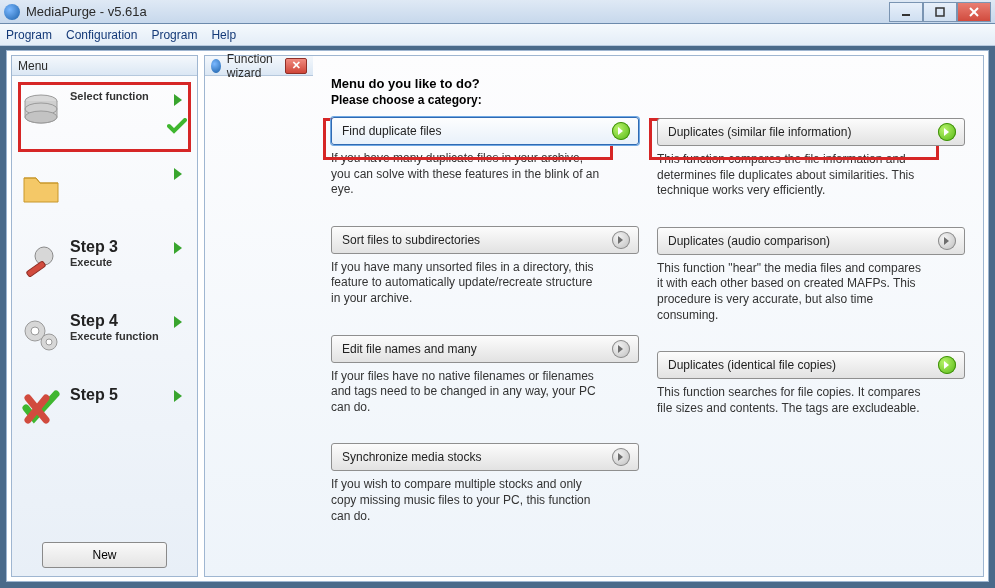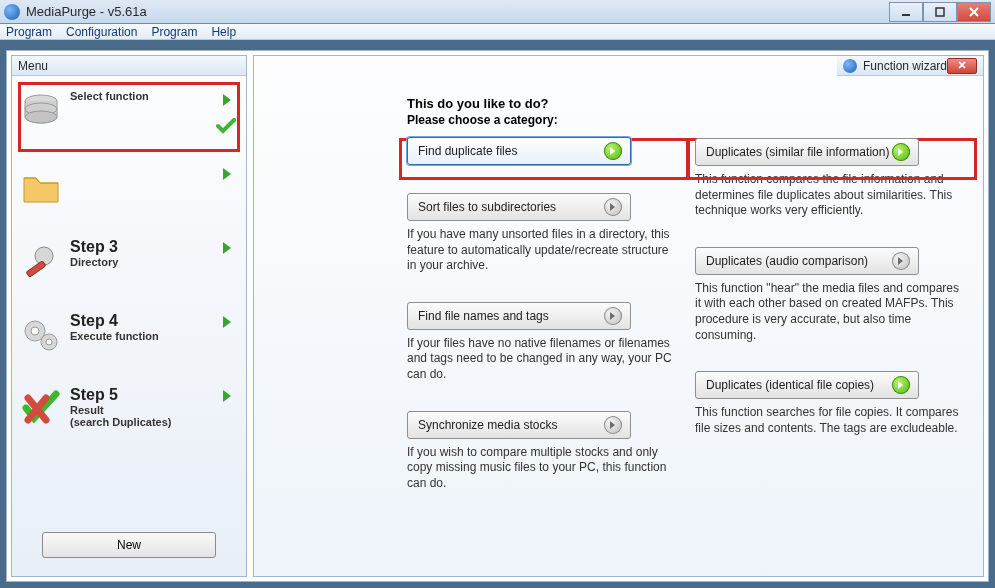--- a/index.html
+++ b/index.html
@@ -32,21 +32,21 @@
     width: 34px; height: 20px;
     background: linear-gradient(#e8f0fa, #cfdff1);
     border: 1px solid #7a94b2;
     display: flex; align-items: center; justify-content: center;
     font-family: sans-serif;
   }
   .win-btn.close { background: linear-gradient(#e97e72, #d14b3e); color: #fff; }
   .win-btn svg { width: 10px; height: 10px; }
 
   .menubar {
-    height: 16px;
+    height: 22px;
     background: linear-gradient(#f5f9fd, #e3edf7);
     border-bottom: 1px solid #b7c9de;
     display: flex; align-items: center; padding: 0 6px; gap: 14px;
     color: #153a78;
   }
   .menubar span { cursor: default; }
 
   .client {
     position: absolute;
     top: 50px; bottom: 6px; left: 6px; right: 6px;
@@ -90,36 +90,35 @@
   .step .arrow-right {
     position: absolute; right: 6px; top: 12px;
   }
   .step .check {
     position: absolute; right: 6px; top: 38px;
   }
   .step.highlighted::before {
     content: ""; position: absolute; inset: 2px;
     border: 3px solid #d62626;
   }
-  .sidebar-footer { padding: 6px 30px 18px; }
+  .sidebar-footer { padding: 6px 30px 8px; }
   .btn-new {
     width: 100%; height: 26px;
     background: linear-gradient(#f9f9f9,#e4e4e4);
     border: 1px solid #8a8a8a; border-radius: 3px;
     font-size: 12px;
   }
 
   
   .wizard {
     flex: 1;
     border: 1px solid #9fb6d1;
     background: linear-gradient(#fdfdfe, #eef4fa);
-    display: flex; flex-direction: column;
+    display: flex; flex-direction: row;
     position: relative;
-    align-items: flex-end;
   }
   .wizard-header .close-x {
     margin-left: auto;
     width: 30px; height: 16px;
     background: linear-gradient(#f08b80,#cf4538);
     border: 1px solid #8f2f27; border-radius: 2px;
     display: flex; align-items: center; justify-content: center;
     color: #fff; font-weight: bold; font-size: 11px;
   }
   .wizard-header .app-icon { width:14px;height:14px;margin-right:6px;
@@ -127,21 +126,21 @@
   .wizard-body {
     flex: 1; padding: 20px 18px;
     display: flex; gap: 18px;
   }
   .wizard-col { flex: 1; position: relative; }
   .prompt { font-weight: bold; font-size: 13px; margin-bottom: 2px; }
   .prompt2 { font-weight: bold; font-size: 12px; margin-bottom: 10px; }
 
   .option-block { margin-bottom: 28px; }
   .option-btn {
-    width: 224px; height: 28px;
+    width: 308px; height: 28px;
     background: linear-gradient(#fcfcfc,#e2e2e2);
     border: 1px solid #8f8f8f; border-radius: 3px;
     display: flex; align-items: center;
     padding: 0 10px;
     position: relative;
     font-size: 12px; color: #222;
     cursor: default;
   }
   .option-btn .btn-icon {
     position: absolute; right: 8px; top: 4px;
@@ -254,21 +253,21 @@
 
       <div class="step">
         <div class="step-icon-holder">
           <svg width="42" height="42" viewBox="0 0 42 42">
             <circle cx="24" cy="16" r="9" fill="#d7d7d7" stroke="#8a8a8a"></circle>
             <rect x="6" y="26" width="20" height="6" rx="2" transform="rotate(-35 16 29)" fill="#d14b3e" stroke="#8e2a20"></rect>
           </svg>
         </div>
         <div class="texts">
           <div class="step-title">Step 3</div>
-          <div class="step-sub">Directory</div>
+          <div class="step-sub">Execute</div>
         </div>
         <span class="arrow-right">
           <svg class="arrow-svg" viewBox="0 0 16 16">
               <path d="M3 2l8 6-8 6z" fill="#39a52e"></path>
             </svg>
         </span>
       </div>
 
       <div class="step">
         <div class="step-icon-holder">
@@ -293,22 +292,20 @@
       <div class="step">
         <div class="step-icon-holder">
           <svg width="42" height="42" viewBox="0 0 42 42">
             <path d="M6 20l8 10L36 6" fill="none" stroke="#3fb62f" stroke-width="7" stroke-linecap="round"></path>
             <line x1="8" y1="10" x2="26" y2="32" stroke="#d14b3e" stroke-width="7" stroke-linecap="round"></line>
             <line x1="26" y1="10" x2="8" y2="32" stroke="#d14b3e" stroke-width="7" stroke-linecap="round"></line>
           </svg>
         </div>
         <div class="texts">
           <div class="step-title">Step 5</div>
-          <div class="step-sub" style="white-space:pre-line">Result
-(search Duplicates)</div>
         </div>
         <span class="arrow-right">
           <svg class="arrow-svg" viewBox="0 0 16 16">
               <path d="M3 2l8 6-8 6z" fill="#39a52e"></path>
             </svg>
         </span>
       </div>
 
     </div>
     <div class="sidebar-footer">
@@ -318,50 +315,51 @@
 
   <div class="wizard">
     <div class="wizard-header">
       <div class="app-icon"></div>
       <span>Function wizard</span>
       <div class="close-x">✕</div>
     </div>
     <div class="wizard-body">
 
       <div class="wizard-col">
-        <div class="prompt">This do you like to do?</div>
+        <div class="prompt">Menu do you like to do?</div>
         <div class="prompt2">Please choose a category:</div>
         <div class="highlight-box hb-left"></div>
 
         <div class="option-block">
           <div class="option-btn selected">
             <span>Find duplicate files</span>
             <span class="btn-icon green">
               <svg width="10" height="10" viewBox="0 0 10 10">
                   <path d="M2 1l5 4-5 4z" fill="#fff"></path>
                 </svg>
             </span>
           </div>
+          <div class="option-desc">If you have many duplicate files in your archive, you can solve with these features in the blink of an eye.</div>
         </div>
 
         <div class="option-block">
           <div class="option-btn">
             <span>Sort files to subdirectories</span>
             <span class="btn-icon">
               <svg width="10" height="10" viewBox="0 0 10 10">
                   <path d="M2 1l5 4-5 4z" fill="#6e6e6e"></path>
                 </svg>
             </span>
           </div>
           <div class="option-desc">If you have many unsorted files in a directory, this feature to automatically update/recreate structure in your archive.</div>
         </div>
 
         <div class="option-block">
           <div class="option-btn">
-            <span>Find file names and tags</span>
+            <span>Edit file names and many</span>
             <span class="btn-icon">
               <svg width="10" height="10" viewBox="0 0 10 10">
                   <path d="M2 1l5 4-5 4z" fill="#6e6e6e"></path>
                 </svg>
             </span>
           </div>
           <div class="option-desc">If your files have no native filenames or filenames and tags need to be changed in any way, your PC can do.</div>
         </div>
 
         <div class="option-block">

